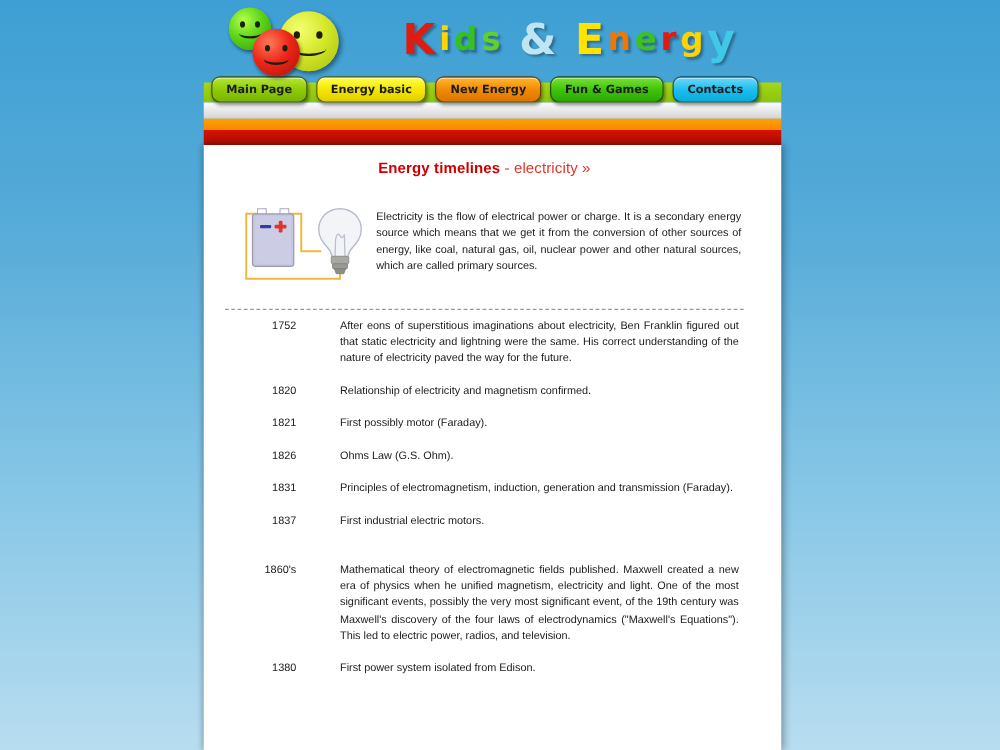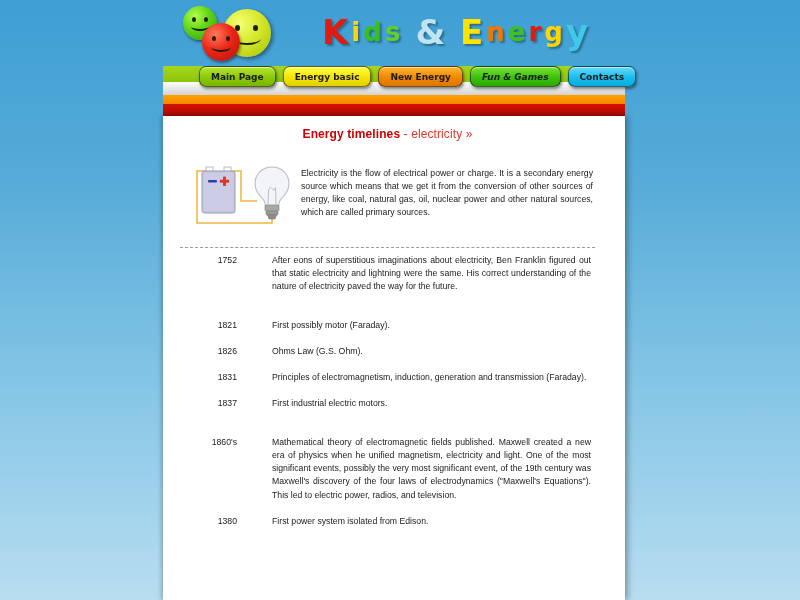--- a/index.html
+++ b/index.html
@@ -99,44 +99,44 @@
   .stripe { position: absolute; left: 0; width: 100%; }
   #stripe-green  { top: 0;  height: 16px; background: linear-gradient(to bottom,#a4d61c,#8cc40a); }
   #stripe-white  { top: 16px; height: 13px; background: linear-gradient(to bottom,#fdfdfd,#d3d3d3); }
   #stripe-orange { top: 29px; height: 9px; background: linear-gradient(to bottom,#ffa200,#f58700); }
   #stripe-red    { top: 38px; height: 12px; background: linear-gradient(to bottom,#d81100,#a80d00); }
 
   #navbuttons {
     position: absolute;
     left: 0; top: 0; height: 16px;
     display: flex;
-    align-items: flex-start;
+    align-items: flex-end;
     gap: 7px;
-    padding-left: 36px;
+    padding-left: 6px;
   }
   .navbtn {
     height: 21px;
     padding: 0 11px;
     border-radius: 7px;
     display: flex;
     align-items: center;
     justify-content: center;
     font-family: "DejaVu Sans", sans-serif;
     font-weight: bold;
     font-size: 9px;
     color: #1b1b1b;
     border: 1px solid rgba(0,0,0,0.55);
     box-shadow: 1px 2px 3px rgba(0,0,0,0.45), inset 0 1px 0 rgba(255,255,255,0.55);
     white-space: nowrap;
     cursor: pointer;
   }
   .nb-green  { background: linear-gradient(to bottom,#b6e632 0%,#8cc905 55%,#79b403 100%); }
   .nb-yellow { background: linear-gradient(to bottom,#ffff4a 0%,#f4e400 55%,#e2cf00 100%); }
   .nb-orange { background: linear-gradient(to bottom,#ffb832 0%,#f08700 55%,#dc7600 100%); }
-  .nb-green2 { background: linear-gradient(to bottom,#7ae236 0%,#3cc208 55%,#2ca806 100%); font-style: italic; }
+  .nb-green2 { background: linear-gradient(to bottom,#7ae236 0%,#3cc208 55%,#2ca806 100%); }
   .nb-blue   { background: linear-gradient(to bottom,#6cd8f8 0%,#18bdee 55%,#0aabdd 100%); }
 
   
   #panel {
     position: absolute;
     left: 163px; top: 116px;
     width: 462px; height: 484px;
     background: #ffffff;
     box-shadow: 3px 0 6px rgba(0,0,0,0.30), -2px 0 4px rgba(0,0,0,0.18);
   }
@@ -314,20 +314,24 @@
 
     <table id="timeline">
       <tbody id="timeline-body">
           <tr>
             <td class="year">1752</td>
             <td class="desc">After eons of superstitious imaginations about electricity, Ben Franklin figured out that static electricity and lightning were the same. His correct understanding of the nature of electricity paved the way for the future.</td>
           </tr>
           <tr class="spacer">
             <td colspan="2"></td>
           </tr>
+          <tr>
+            <td class="year">1820</td>
+            <td class="desc">Relationship of electricity and magnetism confirmed.</td>
+          </tr>
           <tr class="spacer">
             <td colspan="2"></td>
           </tr>
           <tr>
             <td class="year">1821</td>
             <td class="desc">First possibly motor (Faraday).</td>
           </tr>
           <tr class="spacer">
             <td colspan="2"></td>
           </tr>

